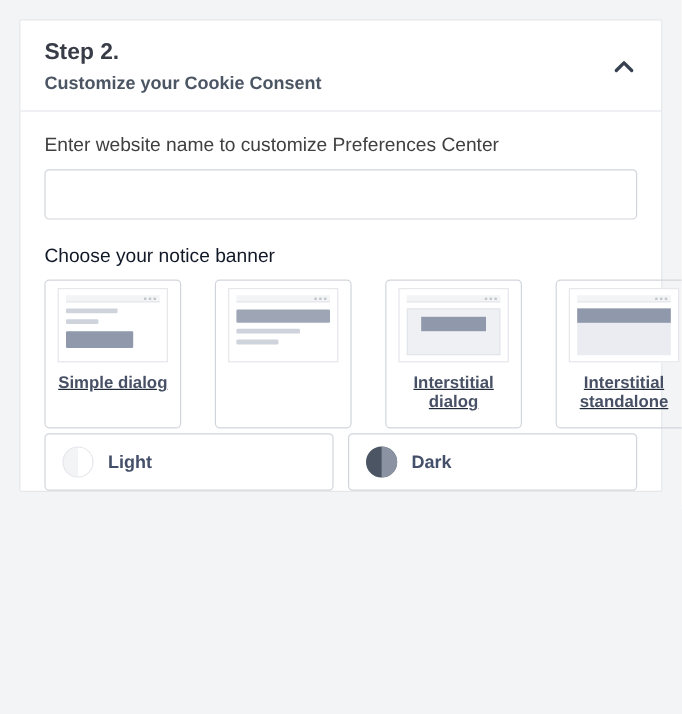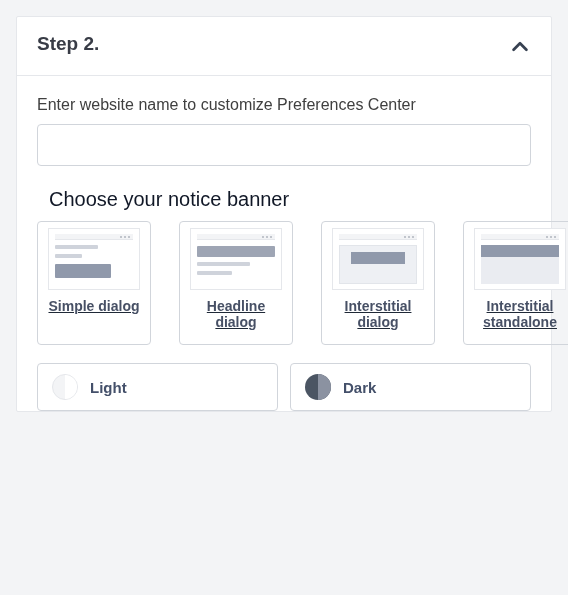--- a/index.html
+++ b/index.html
@@ -53,23 +53,23 @@
   .text-input {
     width: 100%;
     height: 42px;
     border: 1px solid #d1d5db;
     border-radius: 4px;
     padding: 0 10px;
     font-size: 15px;
     outline: none;
   }
   .section-label {
-    font-size: 20px;
+    font-size: 16px;
     color: #111827;
-    margin: 22px 0 10px 12px;
+    margin: 22px 0 10px 0;
   }
   .options-grid {
     display: grid;
     grid-template-columns: 1fr 1fr 1fr 1fr;
     gap: 28px;
     text-decoration: underline;
   }
   .option-card {
     border: 1px solid #d1d5db;
     border-radius: 4px;
@@ -150,21 +150,21 @@
   .option-label {
     font-size: 14px;
     font-weight: 700;
     color: #475065;
     text-align: center;
   }
   .palette-row {
     display: grid;
     grid-template-columns: 1fr 1fr;
     gap: 12px;
-    margin-top: 18px;
+    margin-top: 4px;
   }
   .palette-card {
     border: 1px solid #d1d5db;
     border-radius: 4px;
     padding: 10px 14px;
     display: flex;
     align-items: center;
     gap: 12px;
     cursor: pointer;
   }
@@ -199,20 +199,21 @@
   }
 </style>
 </head>
 <body>
 
 <div class="panel">
 
   <div class="panel-header">
     <div>
       <div class="step-title">Step 2.</div>
+      <div class="step-subtitle">Customize your Cookie Consent</div>
     </div>
     <svg class="chevron" viewBox="0 0 24 24" fill="none" stroke="currentColor" stroke-width="3" stroke-linecap="round" stroke-linejoin="round">
       <polyline points="5 15 12 8 19 15"></polyline>
     </svg>
   </div>
 
   <div class="panel-body">
 
     <div class="field-label">Enter website name to customize Preferences Center</div>
     <input type="text" class="text-input" placeholder="" style="">
@@ -239,21 +240,20 @@
         <div class="thumb">
           <div class="topbar">
               <span></span>
               <span></span>
               <span></span>
             </div>
           <div class="bar full" style="height:11px"></div>
           <div class="row thin w70"></div>
           <div class="row thin w45"></div>
         </div>
-        <div class="option-label">Headline dialog</div>
       </div>
 
       <div class="option-card">
         <div class="thumb">
           <div class="topbar">
               <span></span>
               <span></span>
               <span></span>
             </div>
           <div class="block">

